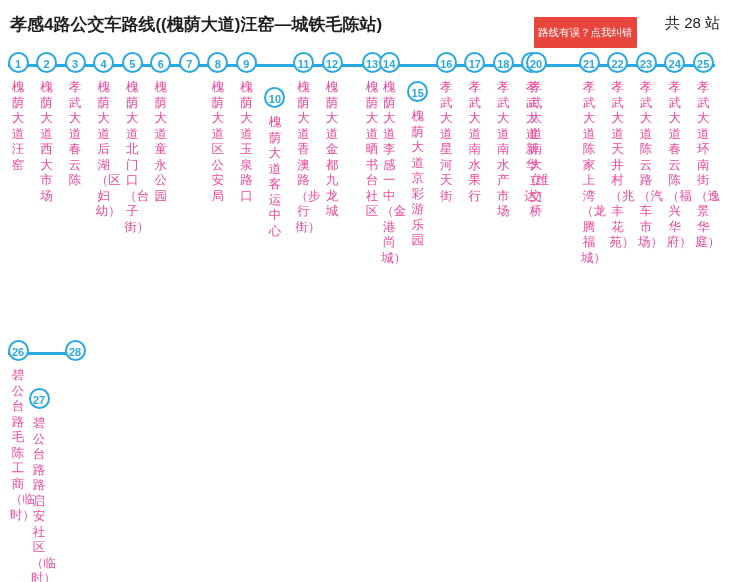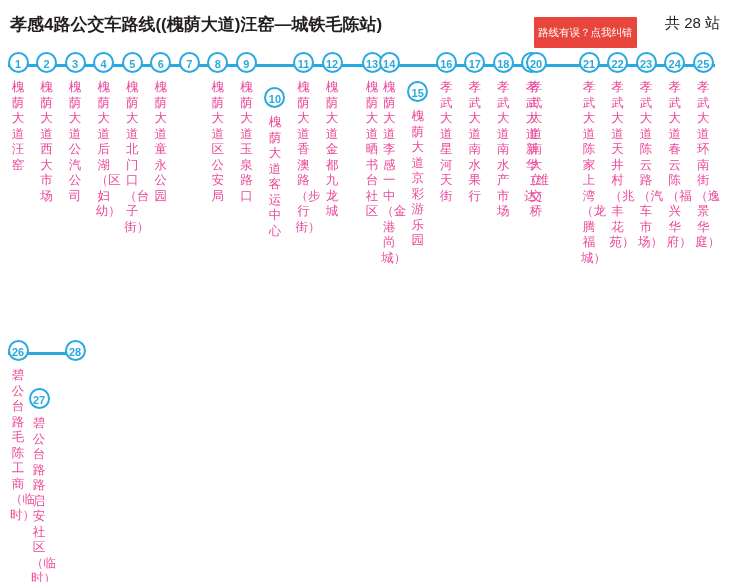--- a/index.html
+++ b/index.html
@@ -127,21 +127,21 @@
         <div class="stop" style="left: -4px;">
           <div class="dot">1</div>
           <div class="name">槐荫大道汪窑</div>
         </div>
         <div class="stop" style="left: 24.55px;">
           <div class="dot">2</div>
           <div class="name">槐荫大道西大市场</div>
         </div>
         <div class="stop" style="left: 53.1px;">
           <div class="dot">3</div>
-          <div class="name">槐荫大道公汽公司</div>
+          <div class="name">孝武大道春云陈</div>
         </div>
         <div class="stop" style="left: 81.65px;">
           <div class="dot">4</div>
           <div class="name">槐荫大道后湖（区妇幼）</div>
         </div>
         <div class="stop" style="left: 110.2px;">
           <div class="dot">5</div>
           <div class="name">槐荫大道北门口（台子街）</div>
         </div>
         <div class="stop" style="left: 138.75px;">

